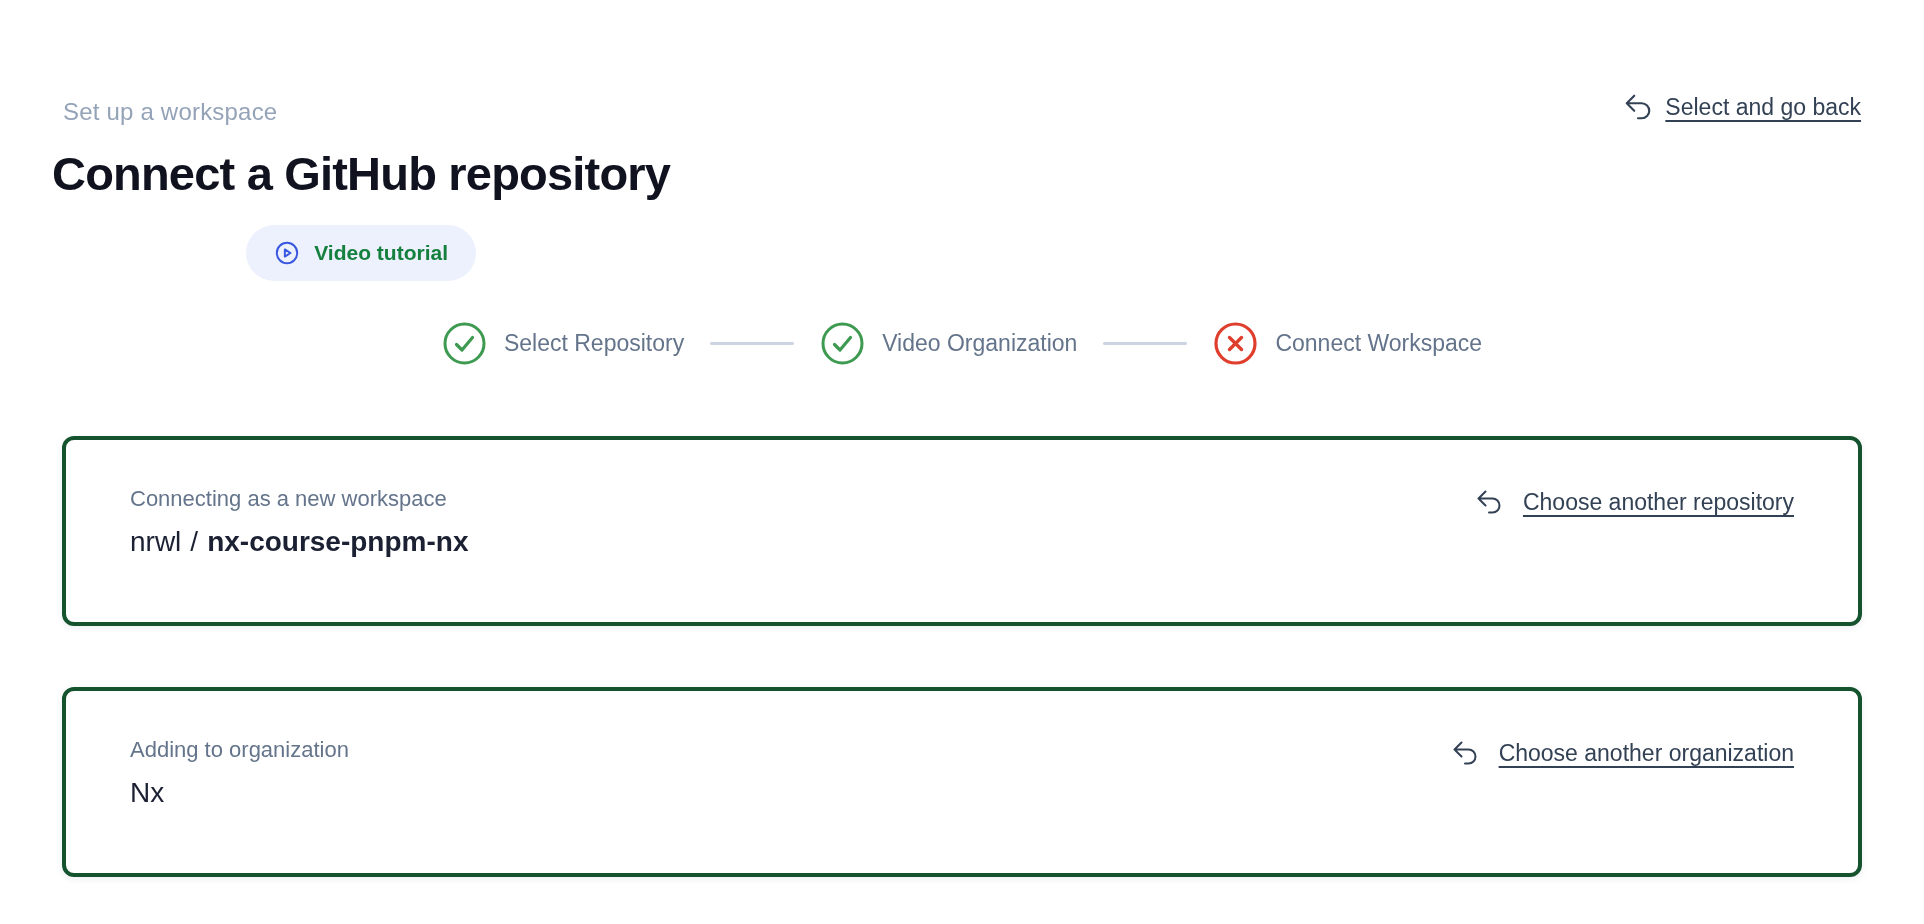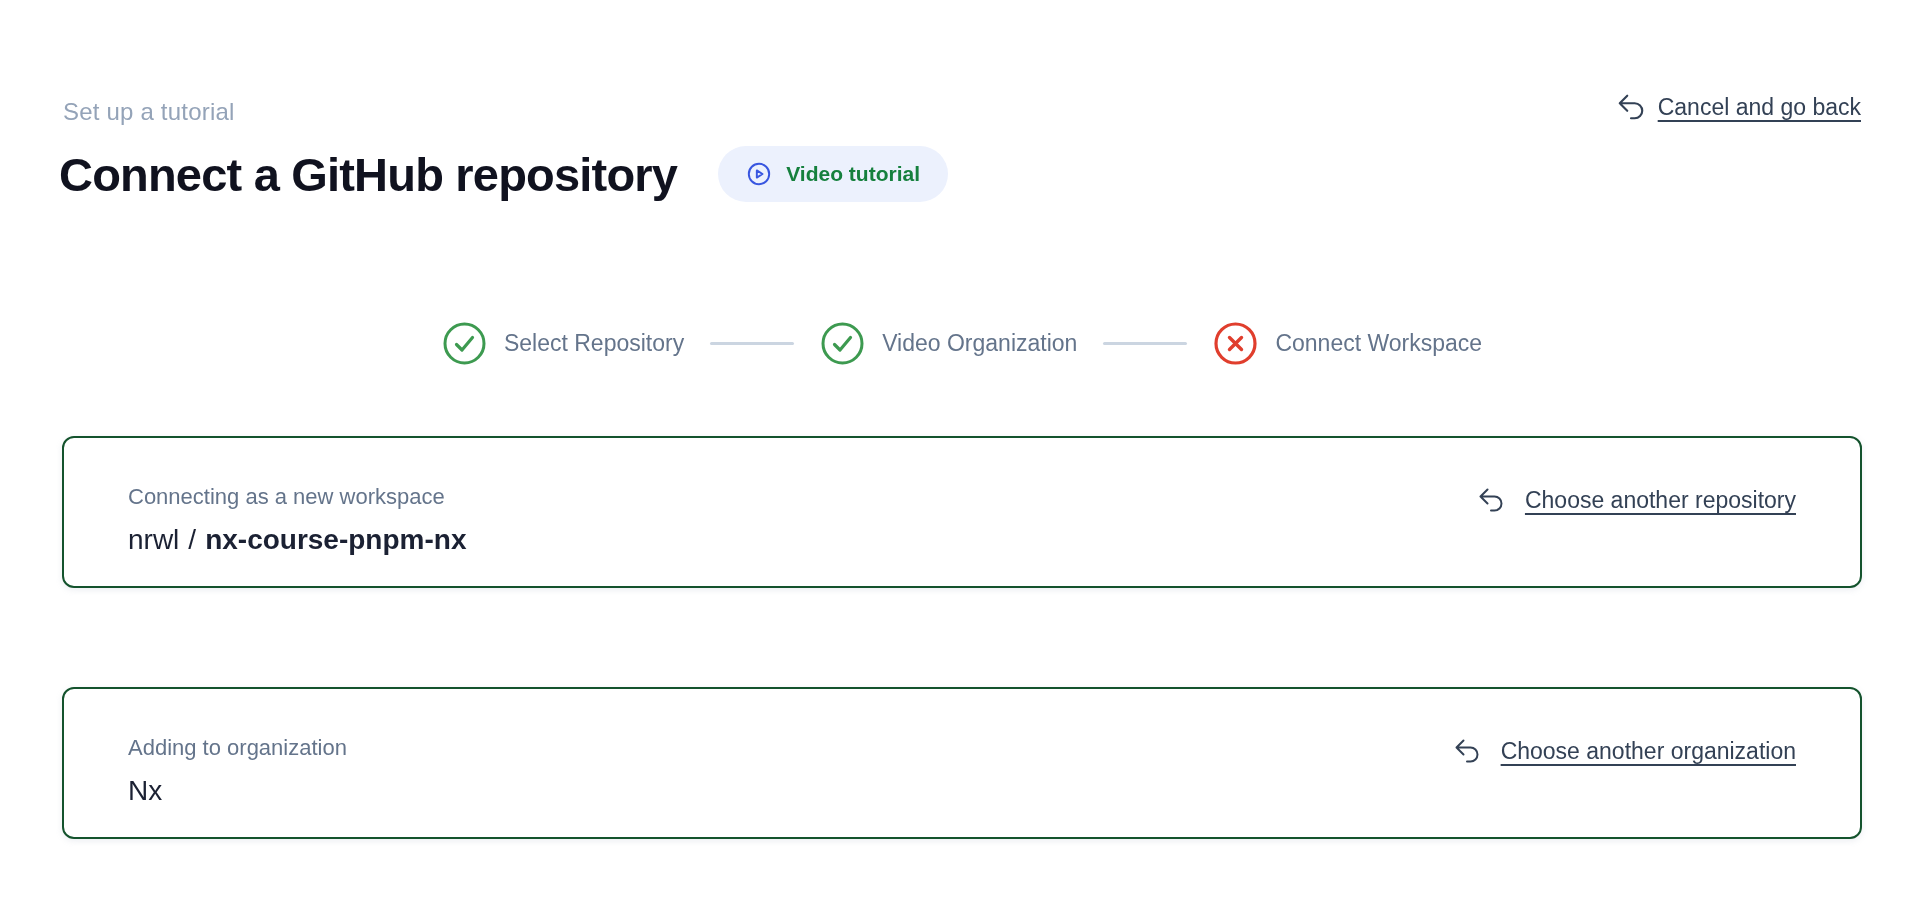--- a/index.html
+++ b/index.html
@@ -15,24 +15,25 @@
   
   .eyebrow {
     position: absolute;
     left: 63px; top: 98px;
     font-size: 24px;
     color: #94a3b8;
     letter-spacing: 0.2px;
   }
   .title-row {
     position: absolute;
-    left: 59px; top: 146px;
-    display: flex;
-    align-items: center;
-    gap: 41px;
+    left: 52px; top: 146px;
+    display: flex;
+    align-items: center;
+    gap: 24px;
+    flex-direction: column;
   }
   .page-title {
     font-size: 47px;
     font-weight: 800;
     letter-spacing: -0.8px;
     color: #10121f;
   }
   .video-badge {
     display: inline-flex;
     align-items: center;
@@ -92,23 +93,23 @@
     height: 3px;
     border-radius: 2px;
     background: #cbd5e1;
     margin: 0 26px;
   }
 
   
   .card {
     position: absolute;
     left: 62px; right: 62px;
-    height: 152px;
+    height: 190px;
     background: #ffffff;
-    border: 2px solid #14532d;
+    border: 4px solid #14532d;
     border-radius: 12px;
     box-shadow: 0 2px 6px rgba(148,163,184,0.18);
     padding: 46px 64px;
     display: flex;
     justify-content: space-between;
     align-items: flex-start;
   }
   .card-repo { top: 436px; }
   .card-org  { top: 687px; }
 
@@ -133,42 +134,42 @@
     color: #334155;
     font-size: 23px;
     margin-top: 2px;
     cursor: pointer;
     text-decoration: none;
   }
 </style>
 </head>
 <body>
 
-<div class="eyebrow">Set up a tutorial</div>
+<div class="eyebrow">Set up a workspace</div>
 
 <div class="title-row">
   <h1 class="page-title">Connect a GitHub repository</h1>
   <button class="video-badge">
     <span class="play-icon">
       <svg width="26" height="26" viewBox="0 0 24 24" fill="none" stroke="#3856e0" stroke-width="1.8" stroke-linecap="round" stroke-linejoin="round">
         <circle cx="12" cy="12" r="9.4"></circle>
         <path d="M10 8.7 L15.2 12 L10 15.3 Z"></path>
       </svg>
     </span>
     <span>Video tutorial</span>
   </button>
 </div>
 
 <a class="cancel-link">
   <span class="undo-icon">
     <svg width="30" height="30" viewBox="0 0 24 24" fill="none" stroke="#334155" stroke-width="1.7" stroke-linecap="round" stroke-linejoin="round">
       <path d="M9 15L3 9m0 0l6-6M3 9h12a6 6 0 010 12h-3"></path>
     </svg>
   </span>
-  <span class="link-text">Cancel and go back</span>
+  <span class="link-text">Select and go back</span>
 </a>
 
 <div class="stepper">
 
   <div class="step">
     <span class="step-icon">
       <svg width="45" height="45" viewBox="0 0 45 45" fill="none">
         <circle cx="22.5" cy="22.5" r="19.5" stroke="#3d9a50" stroke-width="3"></circle>
         <path d="M14.5 23.5 L20 29 L30.5 16.5" stroke="#3d9a50" stroke-width="3.2" stroke-linecap="round" stroke-linejoin="round"></path>
       </svg>

